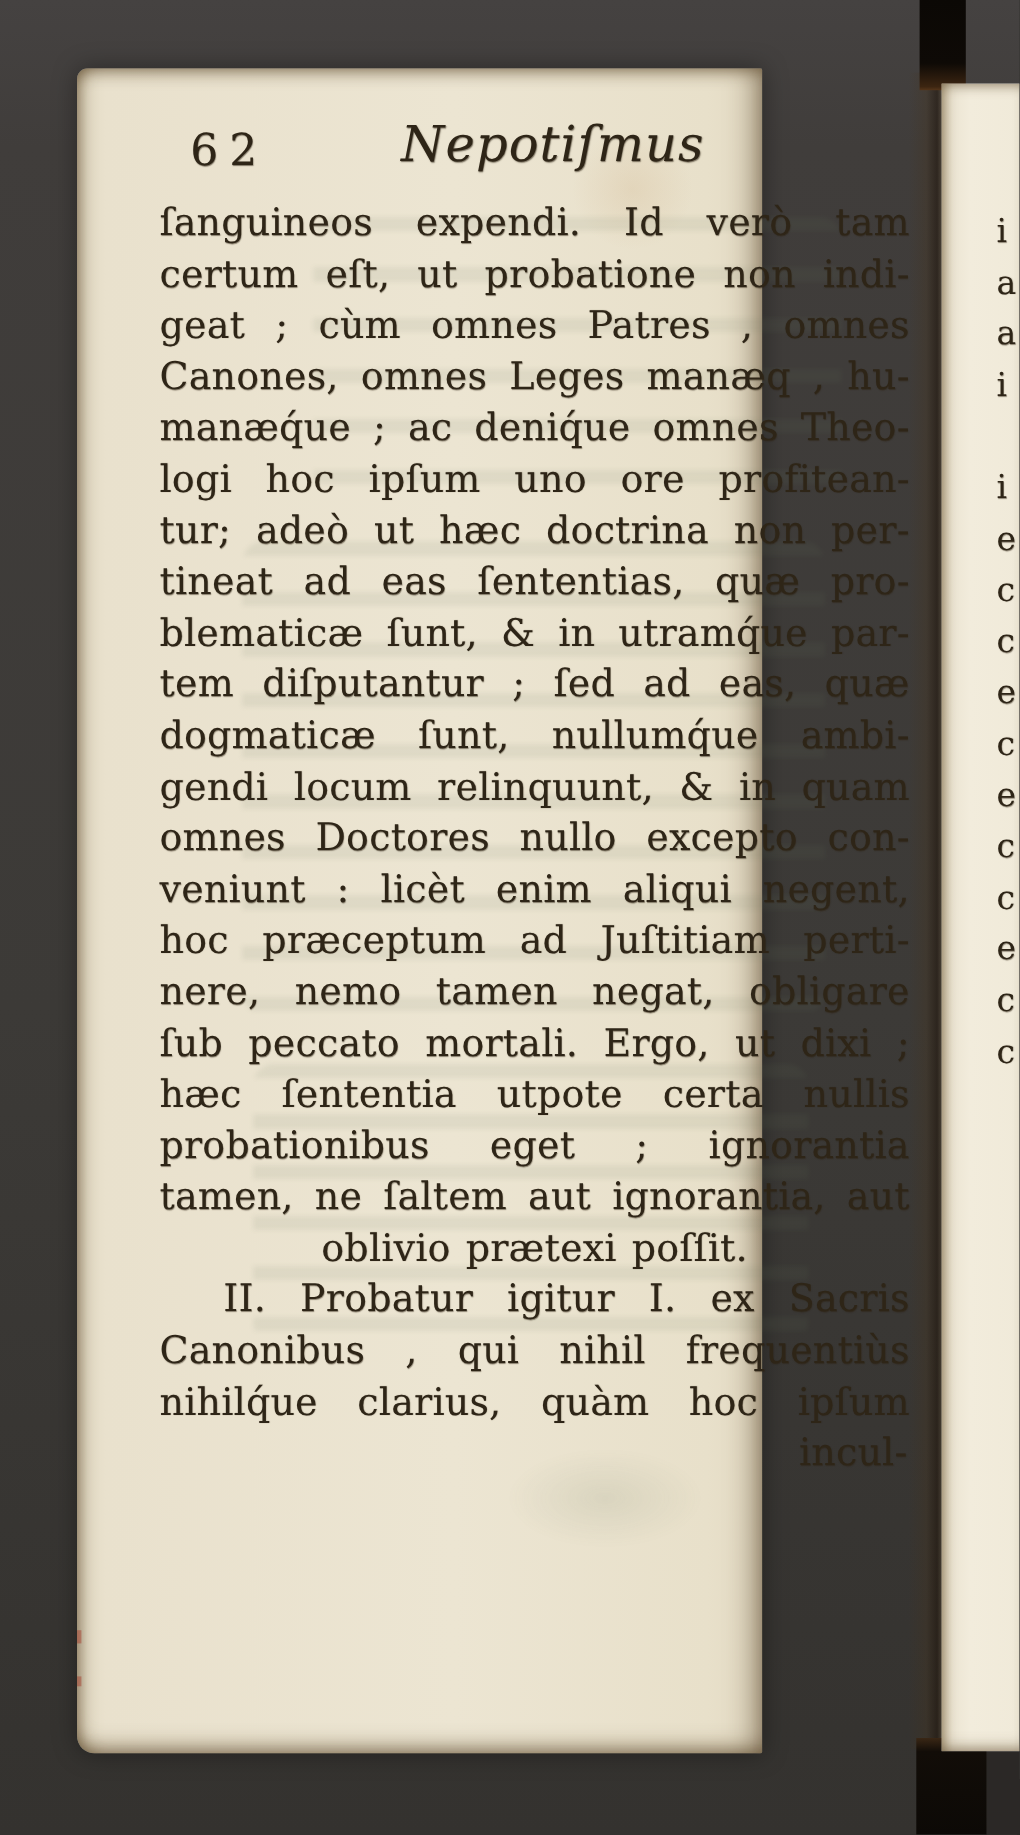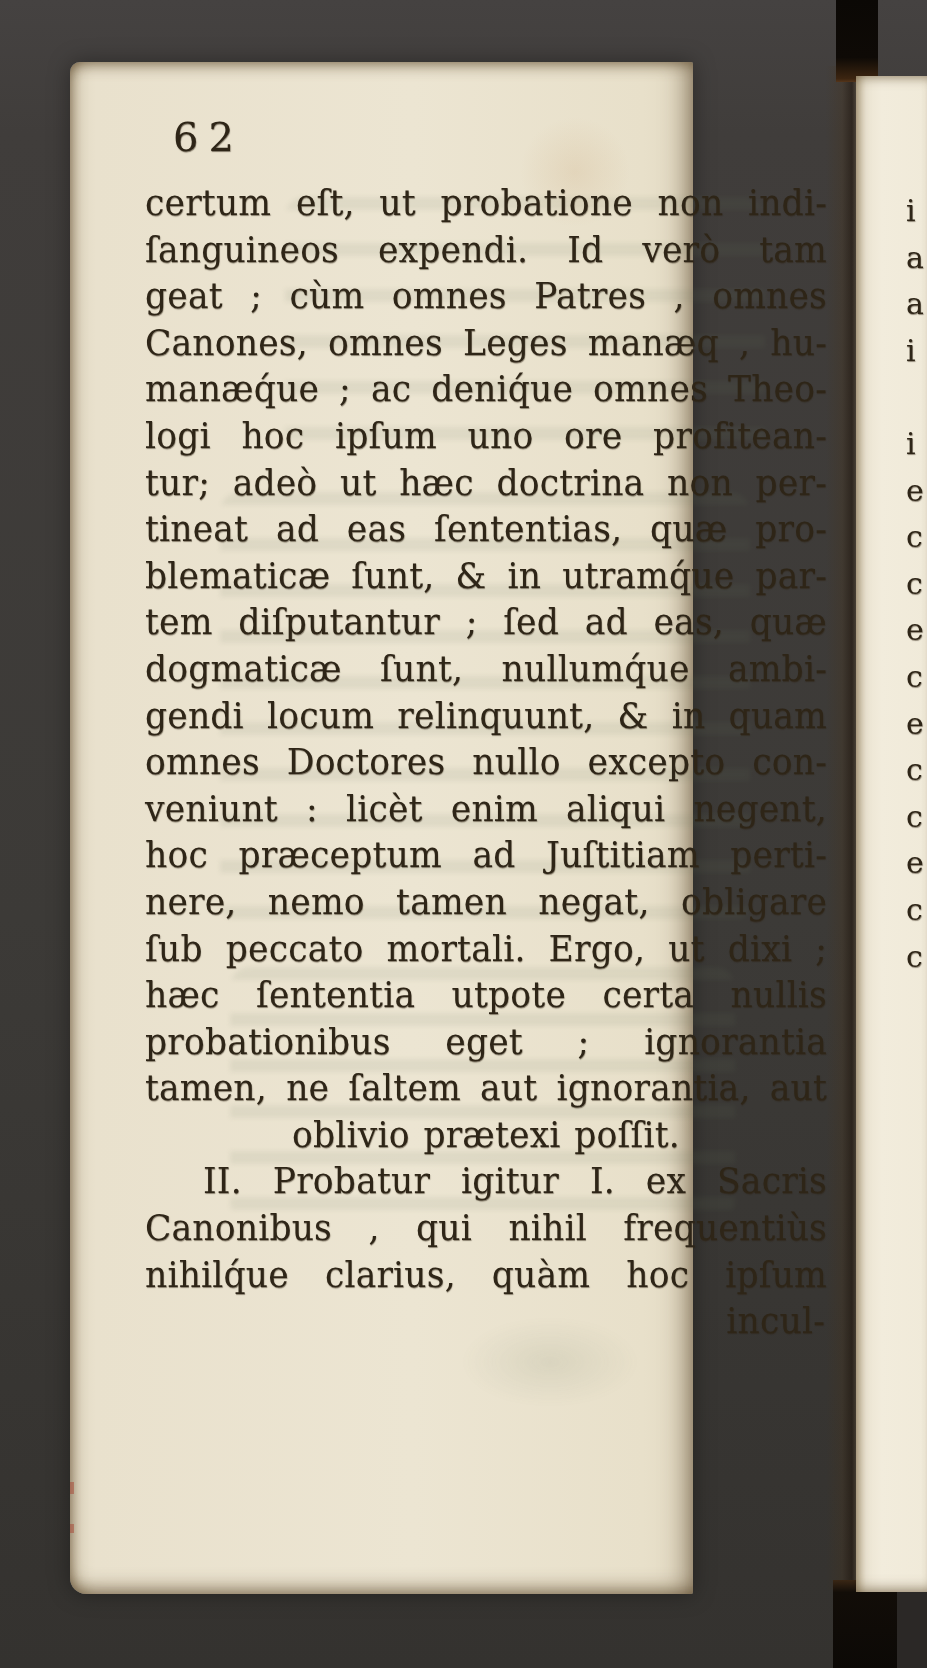--- a/index.html
+++ b/index.html
@@ -69,25 +69,26 @@
 <div class="scene">
 
   <div class="left-page">
     <div class="bleed b1"></div>
     <div class="bleed b2"></div>
     <div class="bleed b3"></div>
     <div class="bleed b4"></div>
 
     <div class="page-header">
       <span class="page-num">62</span>
+      <span class="running-title">Nepotiſmus</span>
     </div>
 
     <div class="body-text" id="body-text">
+        <div class="line align-justify">ſanguineos expendi.  Id verò tam</div>
         <div class="line align-justify">certum eſt, ut probatione non indi-</div>
-        <div class="line align-justify">ſanguineos expendi.  Id verò tam</div>
         <div class="line align-justify">geat ; cùm omnes Patres , omnes</div>
         <div class="line align-justify">Canones, omnes Leges manæq , hu-</div>
         <div class="line align-justify">manæq́ue ; ac deniq́ue omnes Theo-</div>
         <div class="line align-justify">logi hoc ipſum uno ore profitean-</div>
         <div class="line align-justify">tur; adeò ut hæc doctrina non per-</div>
         <div class="line align-justify">tineat ad eas ſententias, quæ pro-</div>
         <div class="line align-justify">blematicæ ſunt, &amp; in utramq́ue par-</div>
         <div class="line align-justify">tem diſputantur ; ſed ad eas, quæ</div>
         <div class="line align-justify">dogmaticæ ſunt, nullumq́ue ambi-</div>
         <div class="line align-justify">gendi locum relinquunt, &amp; in quam</div>

